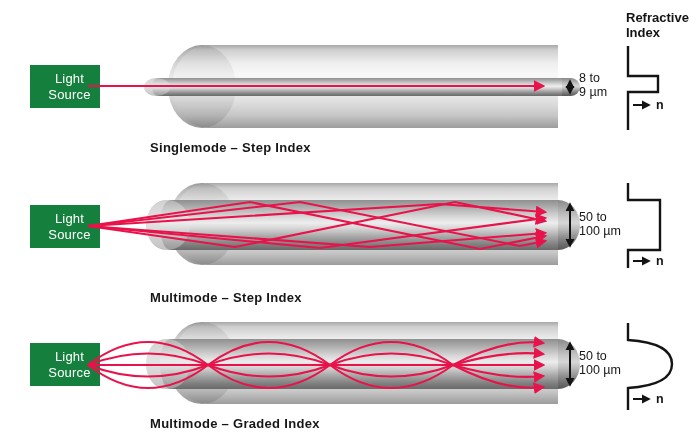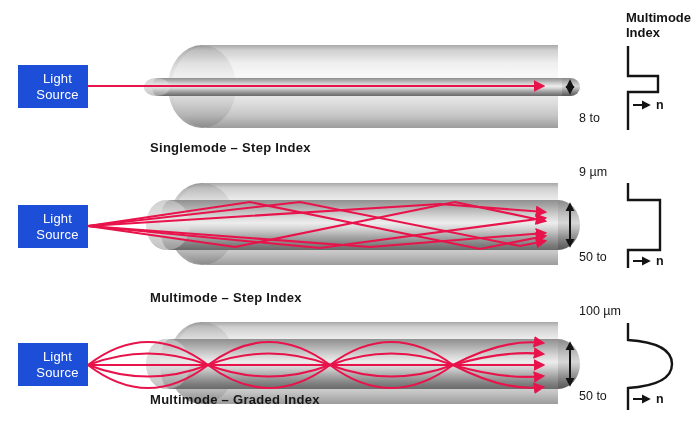--- a/index.html
+++ b/index.html
@@ -1,21 +1,21 @@
 <!DOCTYPE html>
 <html><head>
 <meta charset="utf-8">
 <style>
   * { margin:0; padding:0; box-sizing:border-box; }
   html,body { width:700px; height:443px; background:#ffffff;
     font-family:"Liberation Sans","DejaVu Sans",sans-serif; }
   .stage { position:absolute; left:0; top:0; width:700px; height:443px; overflow:hidden; background:#fff; }
 
   
-  .light-box { position:absolute; left:18px; width:70px; height:43px; background:#1d4ed8;
+  .light-box { position:absolute; left:30px; width:70px; height:43px; background:#15803d;
     color:#ffffff; display:flex; flex-direction:column; align-items:center; justify-content:center;
     font-size:13px; line-height:1.2; font-weight:500; letter-spacing:.2px;padding-left:9px; }
   .light-box span { display:block; }
 
   
   .clad-cap-back, .clad, .clad-shade, .core-cap-back, .core, .core-shade, .core-cap-right { position:absolute; }
   .clad-cap-back { left:168px; width:68px; border-radius:50%;
     background:linear-gradient(to bottom,#a6a6a6 0,#c9c9c9 8%,#e9e9e9 28%,#f2f2f2 45%,#e4e4e4 62%,#cdcdcd 80%,#ababab 100%); }
   .clad { left:172px; width:386px;
     border-top-left-radius:36px 50%; border-bottom-left-radius:36px 50%;
@@ -45,25 +45,25 @@
   
   .r2 .clad-cap-back, .r2 .clad, .r2 .clad-shade { top:183px; height:82px; }
   .r2 .core-cap-back, .r2 .core, .r2 .core-shade, .r2 .core-cap-right { top:200px; height:50px; }
   
   .r3 .clad-cap-back, .r3 .clad, .r3 .clad-shade { top:322px; height:82px; }
   .r3 .core-cap-back, .r3 .core, .r3 .core-shade, .r3 .core-cap-right { top:339px; height:50px; }
 
   
   .caption { position:absolute; left:150px; width:410px; text-align:left;
     font-size:13px; font-weight:700; color:#161616; letter-spacing:.3px; }
-  .cap1 { top:140px; } .cap2 { top:278px;margin-top:12px; } .cap3 { top:392px; }
+  .cap1 { top:140px; } .cap2 { top:278px;margin-top:12px; } .cap3 { top:416px; }
 
   
   .dim { position:absolute; left:579px; font-size:12.5px; font-weight:500; color:#161616; line-height:13.5px; }
-  .dim span { display:block;margin-top:40px; }
+  .dim span { display:block; }
   .dim1 { top:72px; } .dim2 { top:211px; } .dim3 { top:350px; }
 
   
   .ri-heading { position:absolute; left:626px; top:11px; font-size:13px; font-weight:700;
     color:#141414; line-height:14.5px; }
   .ri-heading span { display:block; }
   .nlab { position:absolute; left:656px; font-size:12.5px; font-weight:600; color:#141414; }
   .n1 { top:98px; } .n2 { top:254px; } .n3 { top:392px; }
 
   svg.overlay { position:absolute; left:0; top:0; pointer-events:none; }
@@ -124,21 +124,21 @@
       <span>Source</span>
     </div>
     <div class="caption cap3">Multimode – Graded Index</div>
     <div class="dim dim3">
       <span>50 to</span>
       <span>100 µm</span>
     </div>
   </div>
 
   <div class="ri-heading">
-    <span>Multimode</span>
+    <span>Refractive</span>
     <span>Index</span>
   </div>
   <div class="nlab n1">n</div>
   <div class="nlab n2">n</div>
   <div class="nlab n3">n</div>
 
   <svg class="overlay" width="700" height="443" viewBox="0 0 700 443">
     <defs>
       <marker id="rayArr" viewBox="0 0 10 10" refX="8" refY="5" markerWidth="5.5" markerHeight="5.5" orient="auto-start-reverse">
         <path d="M0,0 L10,5 L0,10 Z" fill="#e8134b"></path>

